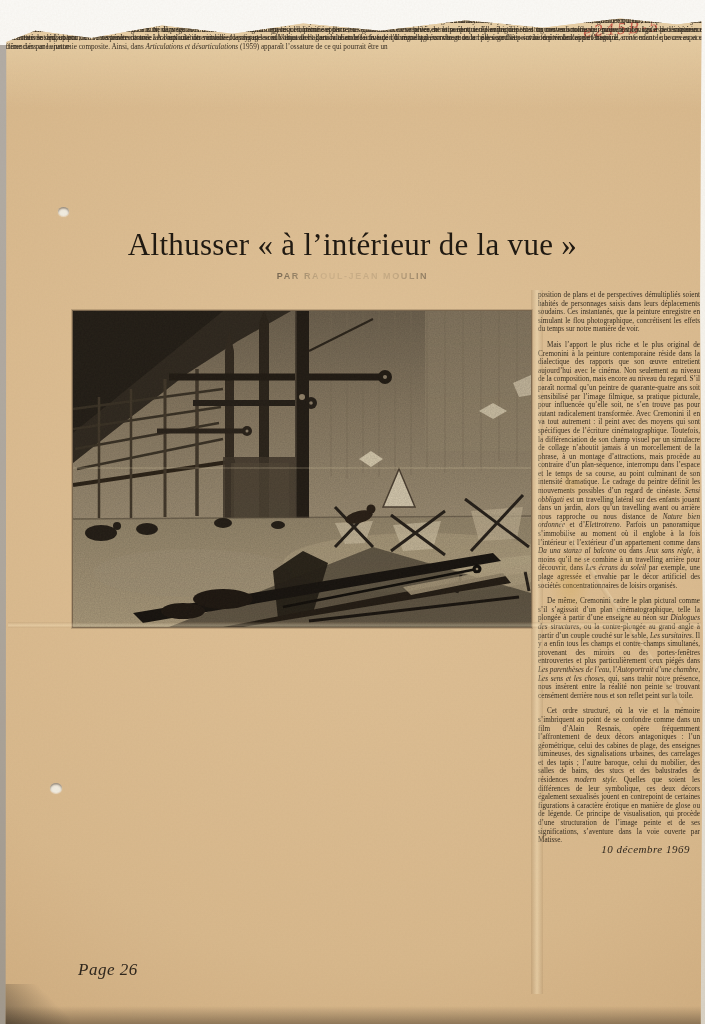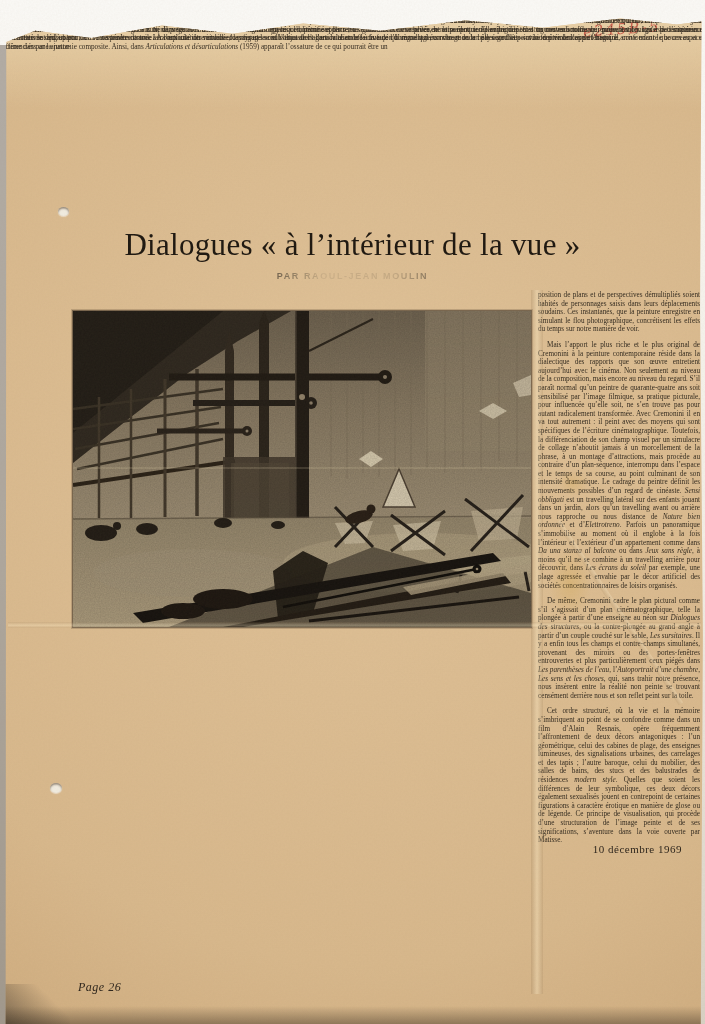--- a/index.html
+++ b/index.html
@@ -66,39 +66,39 @@
   .textcol{position:absolute;color:#322a1f;text-align:justify;hyphens:auto;-webkit-hyphens:auto;}
   .textcol p{margin:0;text-indent:9px;}
   .textcol p:first-child{text-indent:0;}
   .cols3{left:76px;top:688px;width:458px;display:flex;gap:8px;font-size:7.2px;line-height:8.6px;}
   .cols3 .col{flex:1;min-width:0;text-align:justify;}
   .cols3 .col p{margin:0;text-indent:9px;}
   .cols3 .col p:first-child{text-indent:0;}
   .col-right{left:538px;top:291px;width:162px;font-size:7.2px;line-height:8.6px;}
   .col-right p + p{margin-top:7px;}
   .dropcap{float:left;font-size:25px;line-height:21px;font-weight:bold;margin:1px 2px 0 0;color:#2a2217;}
-  .date-line{margin-top:12px;text-align:right;padding-right:18px;
-      font-size:11px;letter-spacing:.5px;color:#2d251c;text-indent:0 !important;}
-  .pagenum{position:absolute;left:78px;top:960px;font-style:italic;font-size:12px;color:#2d251c;letter-spacing:.5px;margin-top:20px;}
+  .date-line{margin-top:12px;text-align:right;padding-right:10px;
+      font-style:italic;font-size:11px;letter-spacing:.5px;color:#2d251c;text-indent:0 !important;}
+  .pagenum{position:absolute;left:78px;top:960px;font-style:italic;font-size:17px;color:#2d251c;letter-spacing:.5px;}
 
   .grain{position:absolute;inset:0;pointer-events:none;opacity:.5;}
 </style>
 </head>
 <body>
 
 <div class="scan">
   <div class="edge-strip"></div>
 
   <div class="paper">
     <div class="paper-top-light"></div>
 
     <div class="handmark">e245B-5</div>
 
 
-    <div class="headline">Dialogues « à l’intérieur de la vue »</div>
+    <div class="headline">Althusser « à l’intérieur de la vue »</div>
     <div class="byline">PAR RAOUL-JEAN MOULIN</div>
 
     <div class="photo">
       <svg viewBox="0 0 458 316" preserveAspectRatio="none">
         <defs>
           <linearGradient id="skyG" x1="0" y1="0" x2="0" y2="1">
             <stop offset="0" stop-color="#6e6250"></stop>
               <stop offset=".45" stop-color="#877962"></stop>
               <stop offset="1" stop-color="#9c8d74"></stop>
           </linearGradient>

